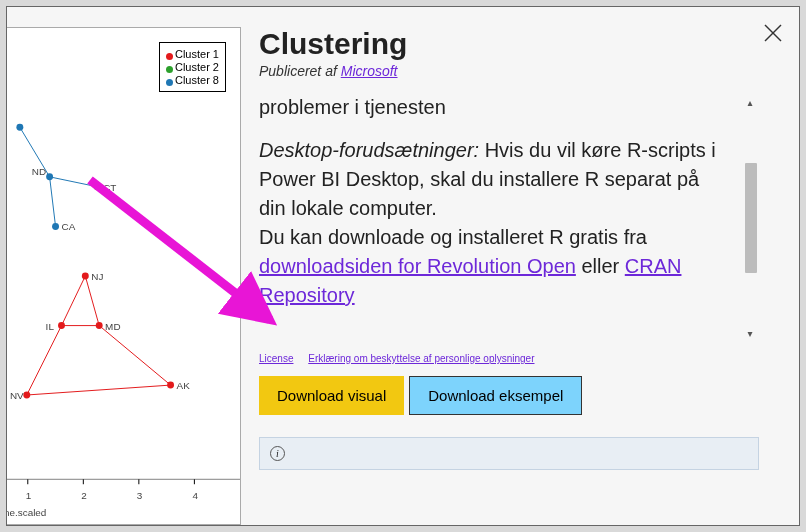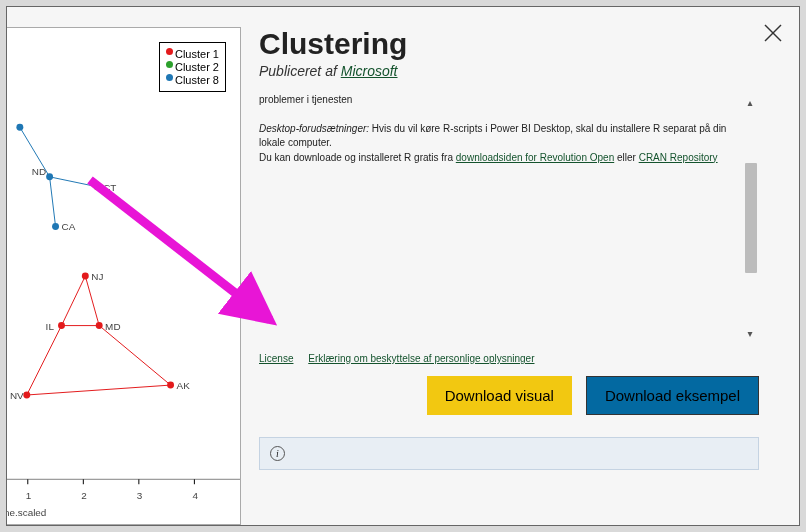--- a/index.html
+++ b/index.html
@@ -29,21 +29,21 @@
     }
     .chart-svg { width: 100%; height: 100%; }
     .legend-box {
       position: absolute;
       top: 14px; right: 14px;
       border: 1px solid #000;
       background: #fff;
       padding: 4px 6px;
       font-size: 11px;
     }
-    .legend-row { display: flex; align-items: flex-start; gap: 2px; margin: 1px 0; }
+    .legend-row { display: flex; align-items: flex-end; gap: 2px; margin: 1px 0; }
     .dot { width: 7px; height: 7px; border-radius: 50%; display: inline-block; }
     .content {
       flex: 1;
       padding: 20px 40px 10px 18px;
       position: relative;
       display: flex;
       flex-direction: column;
     }
     .close-btn {
       position: absolute;
@@ -58,30 +58,30 @@
       color: #222;
       margin-bottom: 2px;
     }
     .publisher {
       font-size: 14px;
       font-style: italic;
       color: #333;
       margin-bottom: 14px;
     }
     .publisher a, .desc a, .footer-links a, .info-bar a {
-      color: #14532d;
+      color: #6d28d9;
       text-decoration: underline;
     }
     .desc-wrap {
       position: relative;
       flex: 0 0 250px;
       overflow: hidden;
     }
     .desc {
-      font-size: 10px;
+      font-size: 20px;
       line-height: 1.45;
       color: #222;
       padding-right: 28px;
       height: 100%;
       overflow-y: auto;
       scrollbar-width: none;
     }
     .desc::-webkit-scrollbar { display: none; }
     .desc p { margin-bottom: 14px; }
     .desc em { font-style: italic; }
@@ -103,30 +103,30 @@
       width: 12px;
       height: 110px;
       background: #bcbcbc;
       border-radius: 1px;
     }
     .footer-links {
       margin-top: 10px;
       font-size: 10px;
     }
     .footer-links a { margin-right: 12px; }
-    .buttons { margin-top: 12px; display: flex; gap: 14px; justify-content: flex-end; }
+    .buttons { margin-top: 12px; display: flex; gap: 5px; }
     .btn {
       padding: 10px 18px;
       font-size: 15px;
       border: none;
       cursor: pointer;
       font-family: inherit;
     }
     .btn-primary { background: #f2c811; color: #000; font-weight: 500; }
-    .btn-secondary { background: #0369a1; border: 1px solid #333; color: #000; }
+    .btn-secondary { background: #7dd3fc; border: 1px solid #333; color: #000; }
     .info-bar {
       margin-top: 22px;
       background: #e8eef4;
       border: 1px solid #c5d3e2;
       padding: 8px 10px;
       font-size: 13.5px;
       display: flex;
       align-items: center;
       gap: 8px;
       color: #222;

